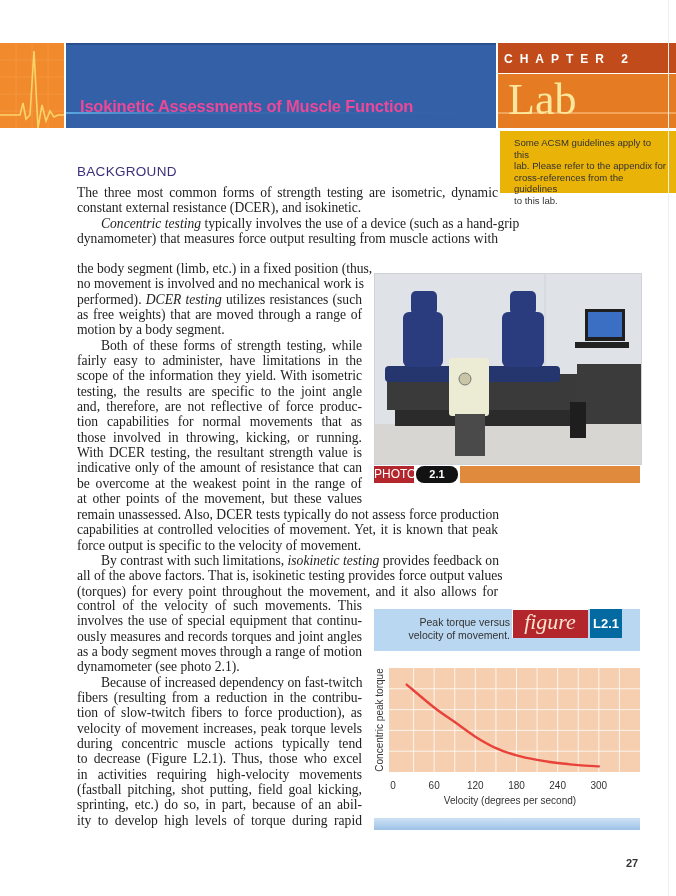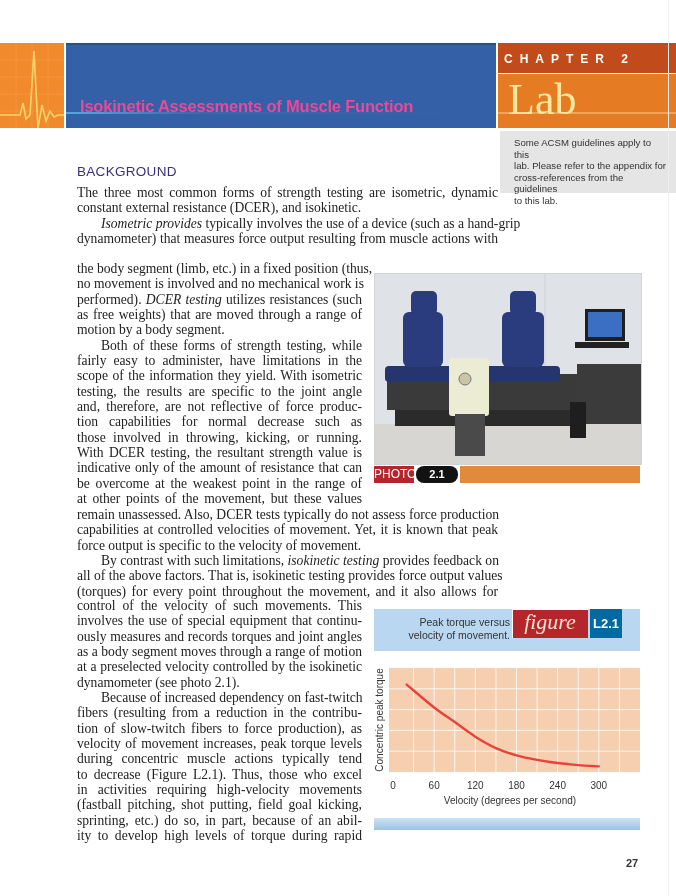--- a/index.html
+++ b/index.html
@@ -8,21 +8,21 @@
   
   #hdr-left{left:0;top:43px;width:64px;height:85px;background:#f18a2c;overflow:hidden;}
   #hdr-blue{left:66px;top:43px;width:430px;height:85px;background:#3360a6;border-top:2px solid #2a4f8c;box-sizing:border-box;}
   #hdr-title{left:80px;top:97px;color:#ec4899;font-family:"Liberation Sans",sans-serif;font-weight:bold;font-size:16.5px;letter-spacing:-0.2px;}
   #hdr-line{left:66px;top:112px;width:430px;height:2px;background:linear-gradient(90deg,#5aa7e0,rgba(90,167,224,0.15) 30%,rgba(90,167,224,0));}
   #chap-top{left:498px;top:43px;width:178px;height:30px;background:#c24b1c;}
   #chap-label{left:504px;top:52px;color:#fff;font-family:"Liberation Sans",sans-serif;font-weight:bold;font-size:12px;letter-spacing:7px;}
   #chap-main{left:498px;top:74px;width:178px;height:54px;background:#e57b22;}
   #chap-lab{left:508px;top:74px;color:#fde79c;font-family:"Liberation Serif",serif;font-size:44px;line-height:52px;}
   #chap-line{left:498px;top:112px;width:178px;height:2px;background:#f2a55a;}
-  #note{left:500px;top:131px;width:176px;height:62px;background:#e5e5e5;box-sizing:border-box;padding:6px 10px 0 14px;font-family:"Liberation Sans",sans-serif;font-size:9.6px;line-height:11.6px;color:#333;}
+  #note{left:500px;top:131px;width:176px;height:62px;background:#eab308;box-sizing:border-box;padding:6px 10px 0 14px;font-family:"Liberation Sans",sans-serif;font-size:9.6px;line-height:11.6px;color:#333;}
   
   #bg-head{left:77px;top:164px;font-family:"Liberation Sans",sans-serif;font-weight:normal;font-size:13.5px;color:#3b2f7a;letter-spacing:0.3px;}
   .txt{font-size:13.6px;line-height:15.35px;text-align:justify;text-align-last:justify;white-space:nowrap;}
   .ln{display:block;height:15.35px;text-align:justify;text-align-last:justify;}
   .ind{text-indent:24px;}
   .last{text-align-last:left;}
   i{font-style:italic;}
   #col-full1{left:77px;top:185px;width:421px;}
   #col-narrow1{left:77px;top:261px;width:285px;}
   #col-full2{left:77px;top:507px;width:421px;}
@@ -74,55 +74,54 @@
   <div>lab. Please refer to the appendix for</div>
   <div>cross-references from the guidelines</div>
   <div>to this lab.</div>
 </div>
 
 <div id="bg-head" class="abs">BACKGROUND</div>
 
 <div id="col-full1" class="abs txt">
     <span class="ln"><span>The three most common forms of strength testing are isometric, dynamic</span></span>
     <span class="ln last"><span>constant external resistance (DCER), and isokinetic.</span></span>
-    <span class="ln ind"><i>Isometric provides</i><span> typically involves the use of a device (such as a hand-grip</span></span>
+    <span class="ln ind"><i>Concentric testing</i><span> typically involves the use of a device (such as a hand-grip</span></span>
     <span class="ln"><span>dynamometer) that measures force output resulting from muscle actions with</span></span>
   </div>
 <div id="col-narrow1" class="abs txt">
     <span class="ln"><span>the body segment (limb, etc.) in a fixed position (thus,</span></span>
     <span class="ln"><span>no movement is involved and no mechanical work is</span></span>
     <span class="ln"><span>performed). </span><i>DCER testing</i><span> utilizes resistances (such</span></span>
     <span class="ln"><span>as free weights) that are moved through a range of</span></span>
     <span class="ln last"><span>motion by a body segment.</span></span>
     <span class="ln ind"><span>Both of these forms of strength testing, while</span></span>
     <span class="ln"><span>fairly easy to administer, have limitations in the</span></span>
     <span class="ln"><span>scope of the information they yield. With isometric</span></span>
     <span class="ln"><span>testing, the results are specific to the joint angle</span></span>
     <span class="ln"><span>and, therefore, are not reflective of force produc-</span></span>
-    <span class="ln"><span>tion capabilities for normal decrease such as</span></span>
+    <span class="ln"><span>tion capabilities for normal movements that as</span></span>
     <span class="ln"><span>those involved in throwing, kicking, or running.</span></span>
     <span class="ln"><span>With DCER testing, the resultant strength value is</span></span>
     <span class="ln"><span>indicative only of the amount of resistance that can</span></span>
     <span class="ln"><span>be overcome at the weakest point in the range of</span></span>
     <span class="ln"><span>at other points of the movement, but these values</span></span>
   </div>
 <div id="col-full2" class="abs txt">
     <span class="ln"><span>remain unassessed. Also, DCER tests typically do not assess force production</span></span>
     <span class="ln"><span>capabilities at controlled velocities of movement. Yet, it is known that peak</span></span>
     <span class="ln last"><span>force output is specific to the velocity of movement.</span></span>
     <span class="ln ind"><span>By contrast with such limitations, </span><i>isokinetic testing</i><span> provides feedback on</span></span>
     <span class="ln"><span>all of the above factors. That is, isokinetic testing provides force output values</span></span>
     <span class="ln"><span>(torques) for every point throughout the movement, and it also allows for</span></span>
   </div>
 <div id="col-narrow2" class="abs txt">
     <span class="ln"><span>control of the velocity of such movements. This</span></span>
     <span class="ln"><span>involves the use of special equipment that continu-</span></span>
     <span class="ln"><span>ously measures and records torques and joint angles</span></span>
     <span class="ln"><span>as a body segment moves through a range of motion</span></span>
-    <span class="ln"><span>at a preselected velocity controlled by the isokinetic</span></span>
     <span class="ln last"><span>dynamometer (see photo 2.1).</span></span>
     <span class="ln ind"><span>Because of increased dependency on fast-twitch</span></span>
     <span class="ln"><span>fibers (resulting from a reduction in the contribu-</span></span>
     <span class="ln"><span>tion of slow-twitch fibers to force production), as</span></span>
     <span class="ln"><span>velocity of movement increases, peak torque levels</span></span>
     <span class="ln"><span>during concentric muscle actions typically tend</span></span>
     <span class="ln"><span>to decrease (Figure L2.1). Thus, those who excel</span></span>
     <span class="ln"><span>in activities requiring high-velocity movements</span></span>
     <span class="ln"><span>(fastball pitching, shot putting, field goal kicking,</span></span>
     <span class="ln"><span>sprinting, etc.) do so, in part, because of an abil-</span></span>

